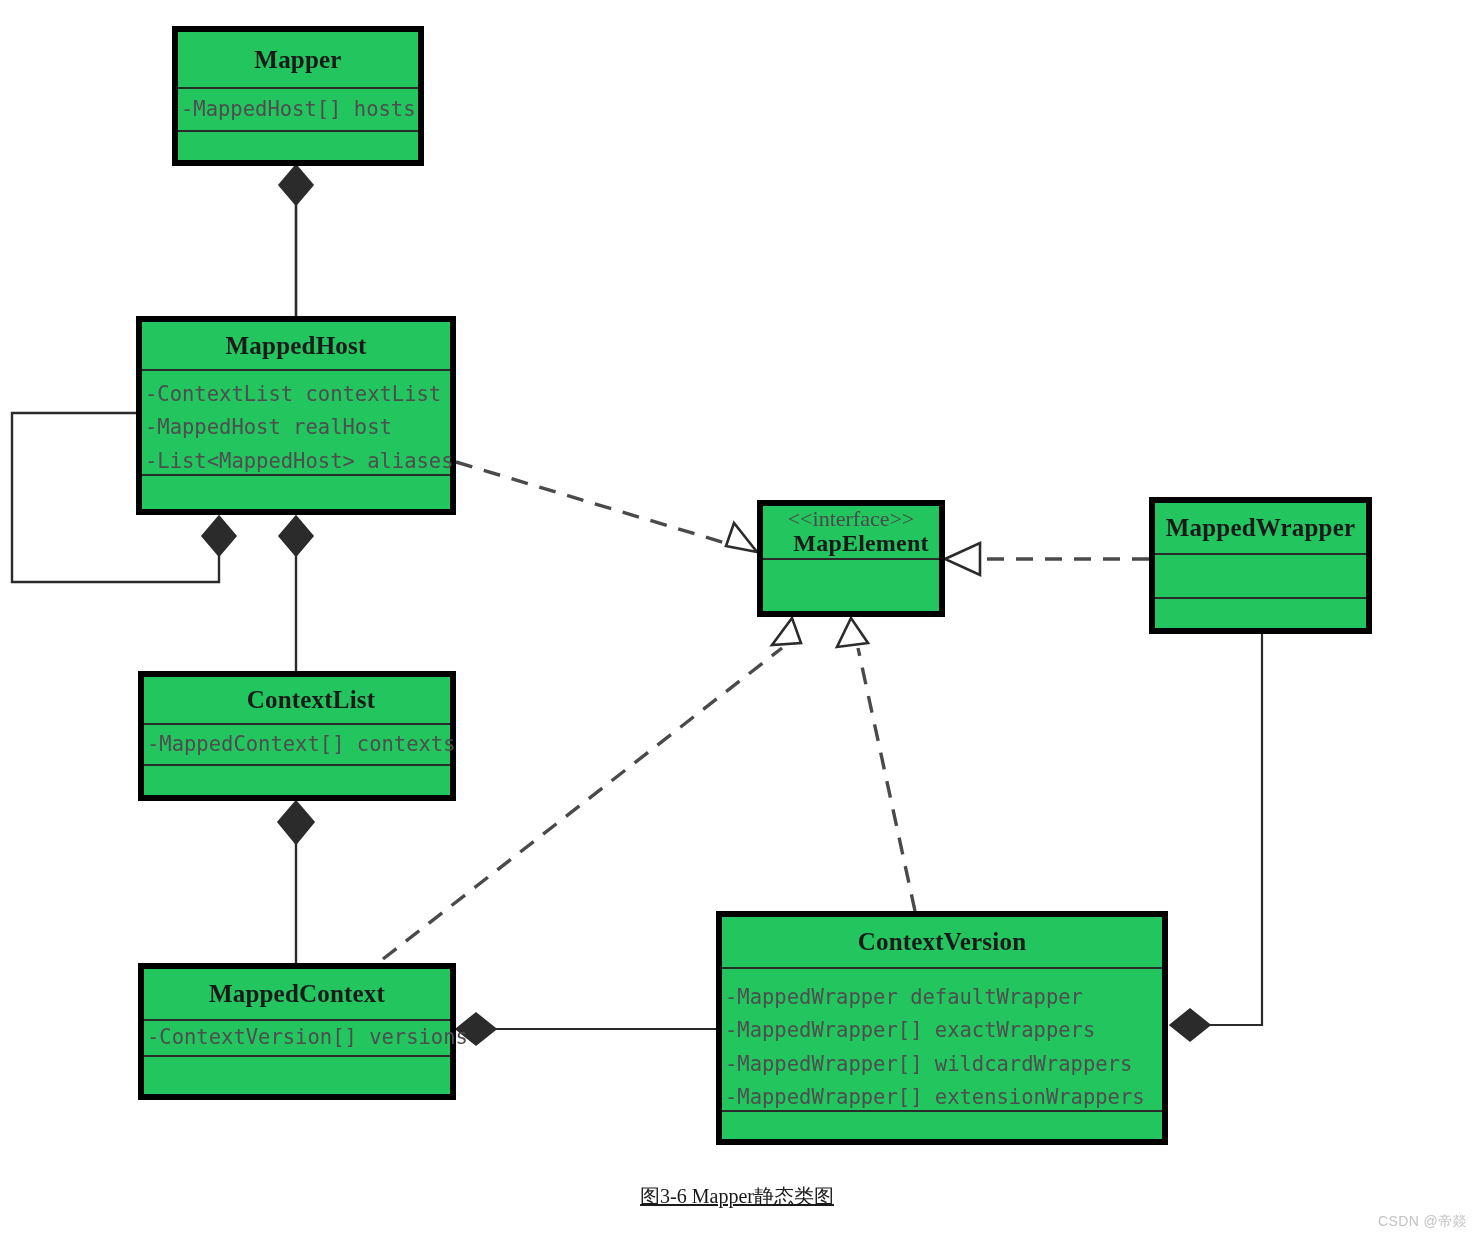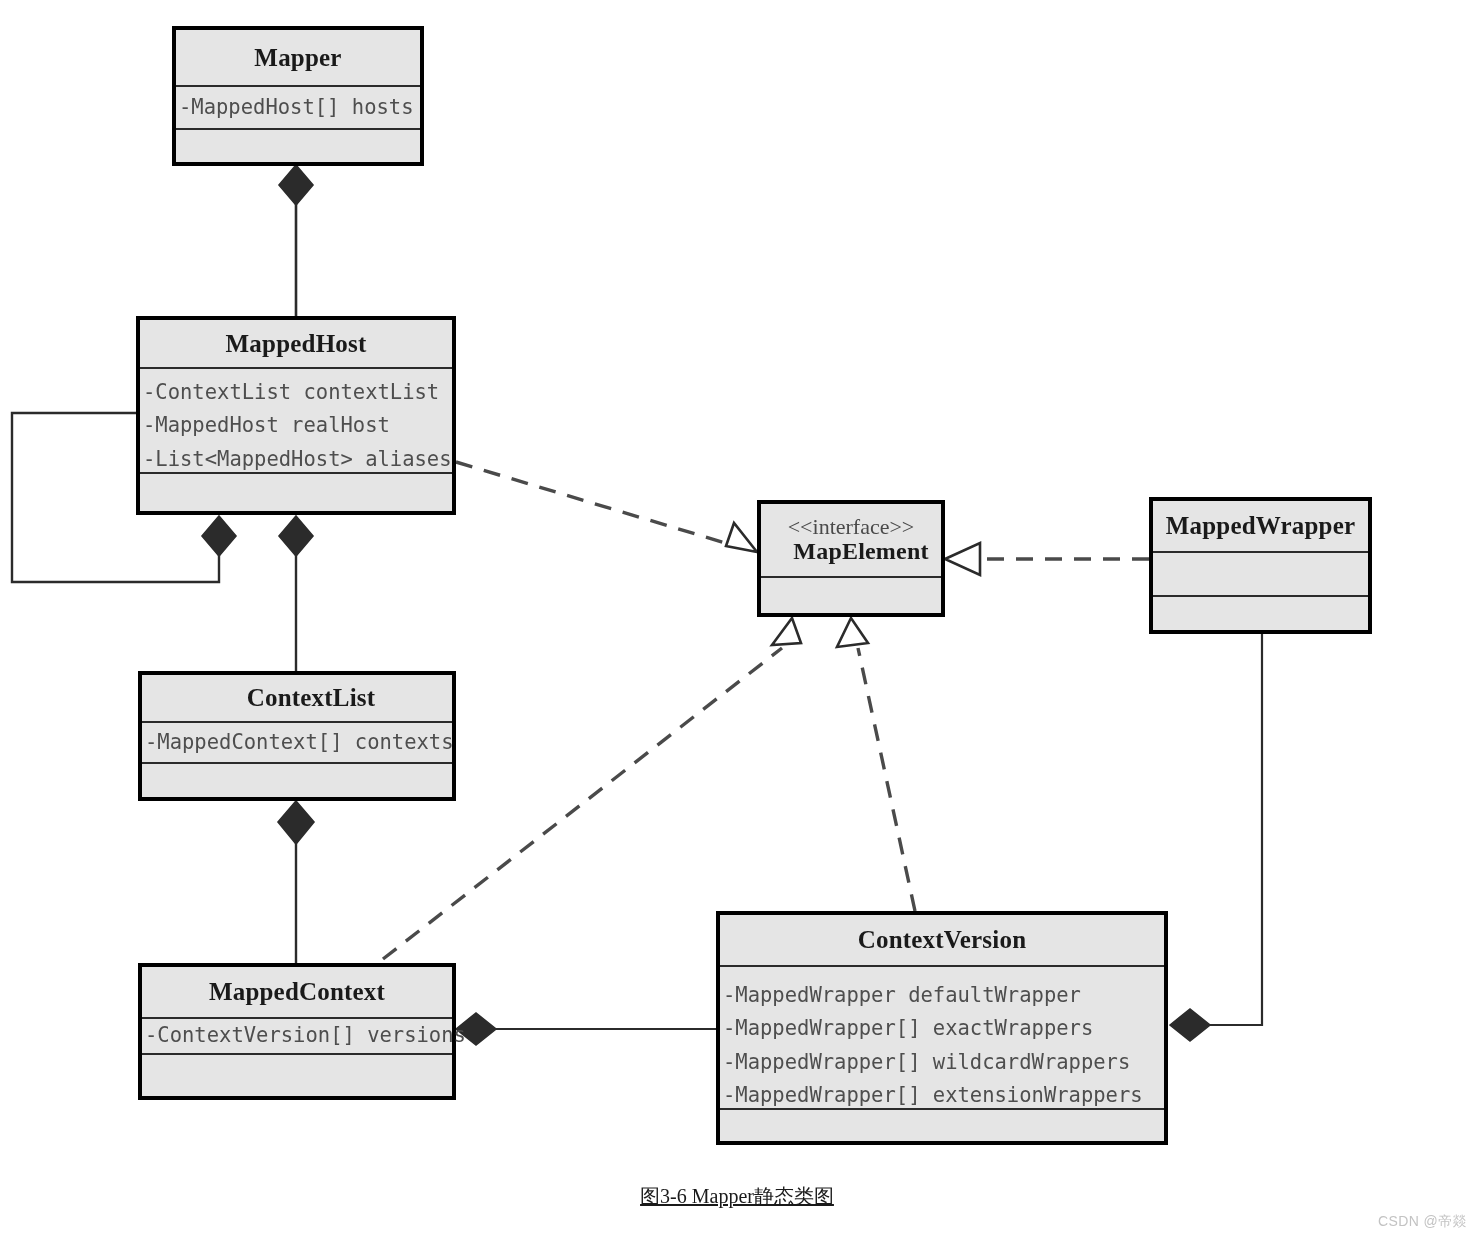--- a/index.html
+++ b/index.html
@@ -22,22 +22,22 @@
   }
   svg.edges {
     position: absolute;
     left: 0; top: 0;
     width: 1474px;
     height: 1240px;
     pointer-events: none;
   }
   .uml-class {
     position: absolute;
-    background: #e5e5e5;
-    border: 4px solid #000000;
+    background: #22c55e;
+    border: 6px solid #000000;
     box-sizing: border-box;
     z-index: 5;
   }
   .uml-compartment {
     box-sizing: border-box;
     display: flex;
     flex-direction: column;
     justify-content: center;
   }
   .uml-compartment + .uml-compartment {
@@ -160,21 +160,21 @@
     </div>
     <div class="uml-compartment" style="height:105px; padding-top:11px;">
       <div class="uml-attr">-ContextList contextList</div>
       <div class="uml-attr">-MappedHost realHost</div>
       <div class="uml-attr">-List&lt;MappedHost&gt; aliases</div>
     </div>
     <div class="uml-compartment" style="height:45px;"></div>
   </div>
 
   <div class="uml-class" style="left:757px; top:500px; width:188px; height:117px;">
-    <div class="uml-compartment" style="height:72px;">
+    <div class="uml-compartment" style="height:52px;">
       <div class="uml-stereotype">&lt;&lt;interface&gt;&gt;</div>
       <div class="uml-title" style="font-size:24px;padding-left:20px;">MapElement</div>
     </div>
     <div class="uml-compartment" style="height:43px;"></div>
   </div>
 
   <div class="uml-class" style="left:1149px; top:497px; width:223px; height:137px;">
     <div class="uml-compartment" style="height:50px;border-radius:9px;">
       <div class="uml-title">MappedWrapper</div>
     </div>

